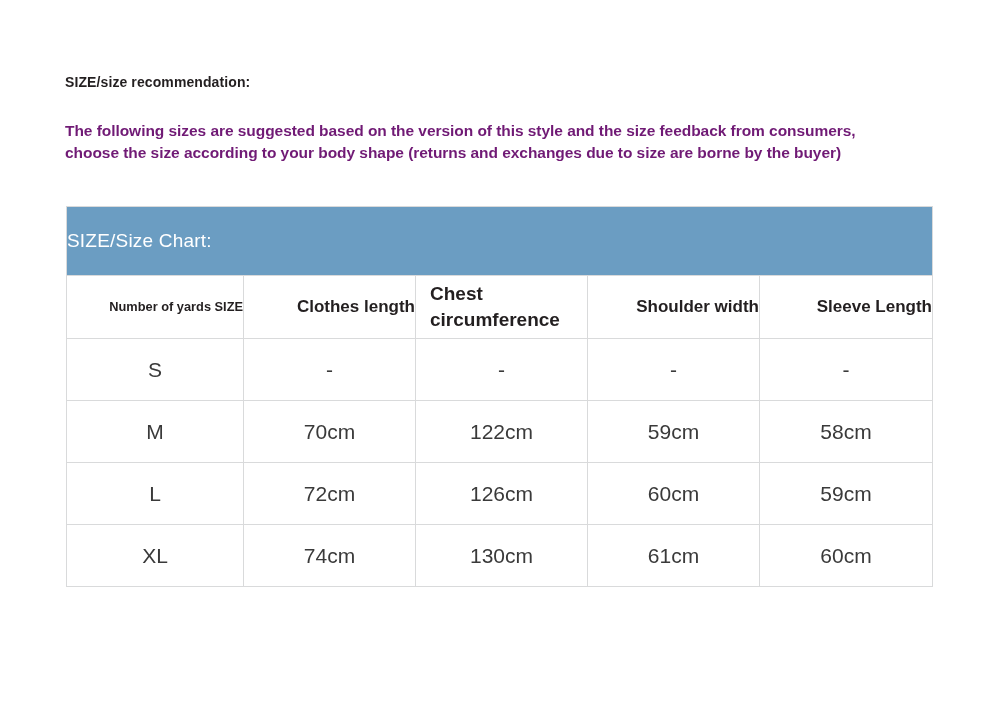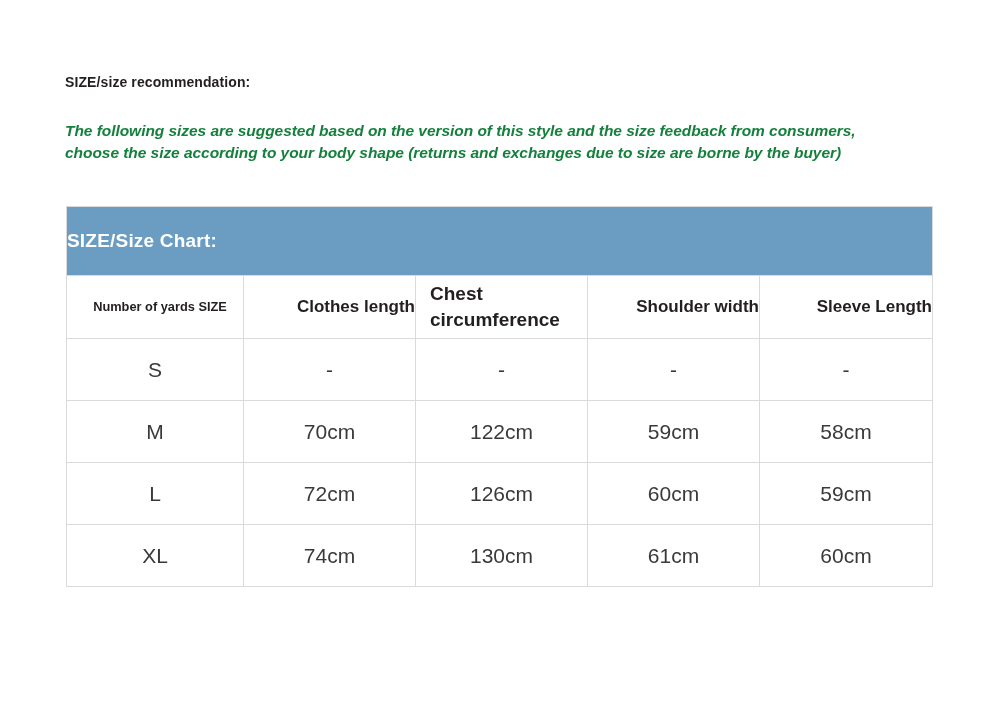--- a/index.html
+++ b/index.html
@@ -31,22 +31,21 @@
   }
   .intro-body {
     position: absolute;
     left: 65px;
     top: 120px;
     width: 880px;
     font-size: 15.5px;
     font-weight: bold;
     line-height: 1.45;
     letter-spacing: -0.05px;
-    color: #15803d;
-    font-style: italic;
+    color: #701a75;
   }
   .intro-body span {
     display: block;
   }
   .chart-wrap {
     position: absolute;
     left: 66px;
     top: 206px;
     width: 866px;
   }
@@ -63,37 +62,37 @@
   .chart-banner td {
     background: #6b9dc2;
     height: 68px;
     border: 1px solid #6b9dc2;
     padding-left: 16px;
     vertical-align: middle;
   }
   .chart-banner .banner-text {
     color: #ffffff;
     font-size: 19px;
-    font-weight: bold;
+    font-weight: normal;
     letter-spacing: 0.2px;
   }
   .head-row th {
     height: 62px;
     background: #ffffff;
     font-size: 17px;
     font-weight: bold;
     color: #231f20;
     text-align: right;
     vertical-align: middle;
     line-height: 1.25;
   }
   .head-row th.first {
     font-size: 12.8px;
     padding-left: 10px;
-    text-align: center;
+    text-align: right;
   }
   .head-row th.two-line {
     font-size: 19px;
     text-align: left;
     padding-left: 14px;
     line-height: 1.35;
   }
   .data-row td {
     height: 61px;
     text-align: center;

